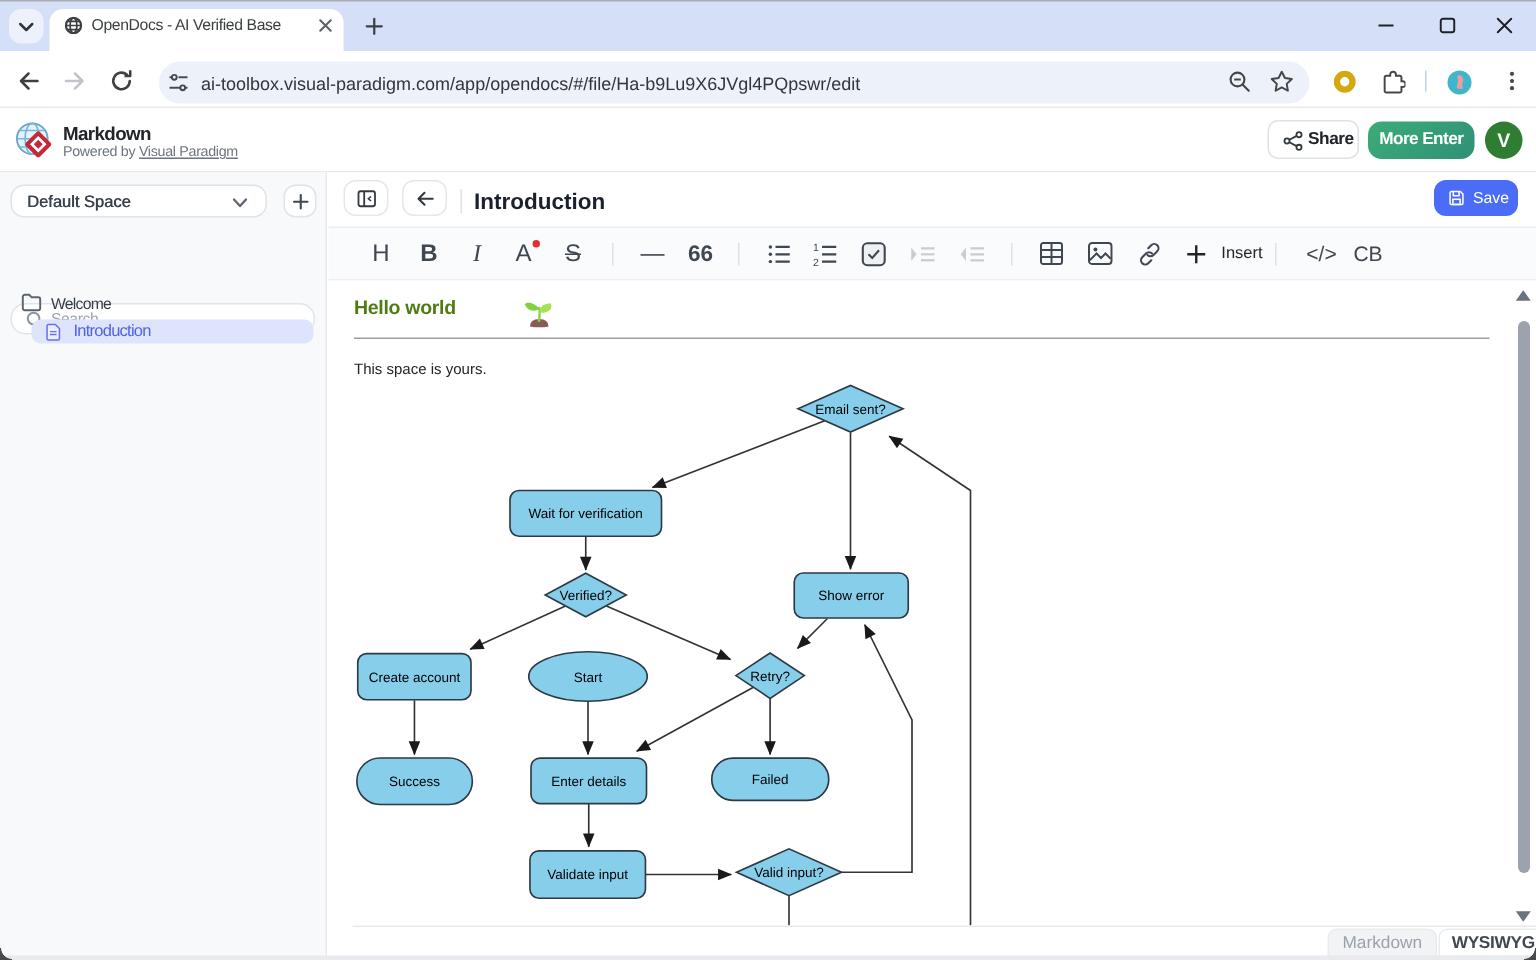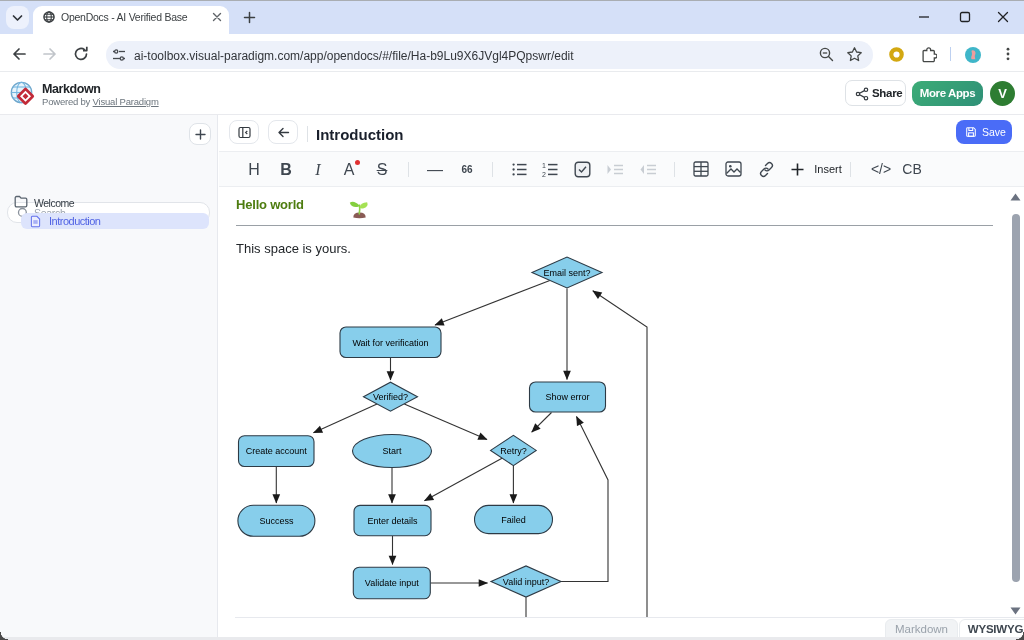--- a/index.html
+++ b/index.html
@@ -44,21 +44,21 @@
 
 
 #toolbar { left:219px; top:152px; width:805px; height:35px; background:#fafbfc; border-bottom:1px solid #eceef1; color:#3f4750; }
 .ti { position:absolute; top:0; height:35px; line-height:35px; text-align:center; font-size:16px; }
 .tdiv { position:absolute; top:10px; width:1px; height:15px; background:#dee2e6; }
 
 
 #content { left:219px; top:187px; width:805px; height:430px; background:#fff; }
 #h1 { left:17px; top:10px; font-size:13px; letter-spacing:-0.2px; font-weight:bold; color:#4d7c0f; }
 #hr1 { left:17px; top:38px; width:757px; height:1px; background:#9aa0a6; }
-#para { left:17px; top:54px; font-size:13px; color:#212529; }
+#para { left:17px; top:54px; font-size:10px; color:#212529; }
 
 
 #sthumb { left:1012px; top:214px; width:8px; height:368px; border-radius:4px; background:#9ca3af; }
 
 
 #footer { left:219px; top:617px; width:805px; height:23px; background:#fff; border-top:1px solid #e7e9ee;margin-left:16px; }
 #mdbtn { left:650px; top:1px; width:73px; height:19px; background:#f1f3f5; border:1px solid #e9ecef; border-radius:6px 6px 0 0; color:#9aa2ab; font-size:11.5px; text-align:center; line-height:18px; }
 #wsbtn { left:724px; top:1px; width:73px; height:19px; background:#fff; border:1px solid #e9ecef; border-radius:6px 6px 0 0; color:#3f4750; font-size:11.5px; letter-spacing:-0.2px; font-weight:bold; text-align:center; line-height:18px; }
 #botstrip { left:0; top:637px; width:1024px; height:3px; background:#e9eaed; }
 </style>
@@ -161,24 +161,30 @@
 <div class="abs" id="sharebtn">
     <svg style="position:absolute;left:9px;top:6px" width="14" height="14" viewBox="0 0 14 14">
       <circle cx="3" cy="7" r="1.7" fill="none" stroke="#343a40" stroke-width="1.2"></circle>
       <circle cx="11" cy="2.8" r="1.7" fill="none" stroke="#343a40" stroke-width="1.2"></circle>
       <circle cx="11" cy="11.2" r="1.7" fill="none" stroke="#343a40" stroke-width="1.2"></circle>
       <line x1="4.6" y1="6.2" x2="9.4" y2="3.6" stroke="#343a40" stroke-width="1.2"></line>
       <line x1="4.6" y1="7.8" x2="9.4" y2="10.4" stroke="#343a40" stroke-width="1.2"></line>
     </svg>
     <span style="position:absolute;left:26px;top:6px;font-size:11.5px;letter-spacing:-0.3px">Share</span>
   </div>
-<div class="abs" id="moreapps">More Apps</div>
+<div class="abs" id="moreapps">More Enter</div>
 <div class="abs" id="vavatar">V</div>
 
 <div class="abs" id="sidebar">
+  <div class="abs" id="spacesel">
+      <span>Default Space</span>
+      <svg style="position:absolute;right:12px;top:8px" width="10" height="7" viewBox="0 0 10 7">
+        <path d="M1 1 L5 5.4 L9 1" fill="none" stroke="#5b6570" stroke-width="1.5" stroke-linecap="round" stroke-linejoin="round"></path>
+      </svg>
+    </div>
   <div class="abs" id="plusbtn">
       <svg style="position:absolute;left:5px;top:5px" width="11" height="11" viewBox="0 0 11 11">
         <path d="M5.5 1 V10 M1 5.5 H10" stroke="#3f4750" stroke-width="1.4" stroke-linecap="round"></path>
       </svg>
     </div>
   <div class="abs" id="searchbox">
       <svg style="position:absolute;left:9px;top:4px" width="13" height="13" viewBox="0 0 13 13">
         <circle cx="5.4" cy="5.4" r="3.9" fill="none" stroke="#8a929c" stroke-width="1.3"></circle>
         <line x1="8.4" y1="8.4" x2="11.6" y2="11.6" stroke="#8a929c" stroke-width="1.3" stroke-linecap="round"></line>
       </svg>
@@ -224,21 +230,21 @@
 </div>
 
 <div class="abs" id="toolbar">
   <div class="ti" style="left:26px;width:18px">H</div>
   <div class="ti" style="left:58px;width:18px;font-weight:bold">B</div>
   <div class="ti" style="left:90px;width:18px;font-style:italic;font-family:'Liberation Serif',serif">I</div>
   <div class="ti" style="left:121px;width:18px">A<span style="position:absolute;right:-2px;top:8px;width:5px;height:5px;border-radius:50%;background:#e03131"></span></div>
   <div class="ti" style="left:154px;width:18px;text-decoration:line-through">S</div>
   <div class="tdiv" style="left:189px"></div>
   <div class="ti" style="left:206px;width:20px">—</div>
-  <div class="ti" style="left:238px;width:20px;font-weight:bold;font-size:10px">66</div>
+  <div class="ti" style="left:238px;width:20px;font-weight:bold;font-size:15px">66</div>
   <div class="tdiv" style="left:273px"></div>
   <svg class="abs" style="left:292px;top:9px" width="17" height="17" viewBox="0 0 17 17">
       <circle cx="2.6" cy="3.6" r="1.15" fill="#3f4750"></circle>
       <circle cx="2.6" cy="8.5" r="1.15" fill="#3f4750"></circle>
       <circle cx="2.6" cy="13.4" r="1.15" fill="#3f4750"></circle>
       <line x1="6" y1="3.6" x2="15.5" y2="3.6" stroke="#3f4750" stroke-width="1.5"></line>
       <line x1="6" y1="8.5" x2="15.5" y2="8.5" stroke="#3f4750" stroke-width="1.5"></line>
       <line x1="6" y1="13.4" x2="15.5" y2="13.4" stroke="#3f4750" stroke-width="1.5"></line>
     </svg>
   <svg class="abs" style="left:323px;top:9px" width="17" height="17" viewBox="0 0 17 17">

